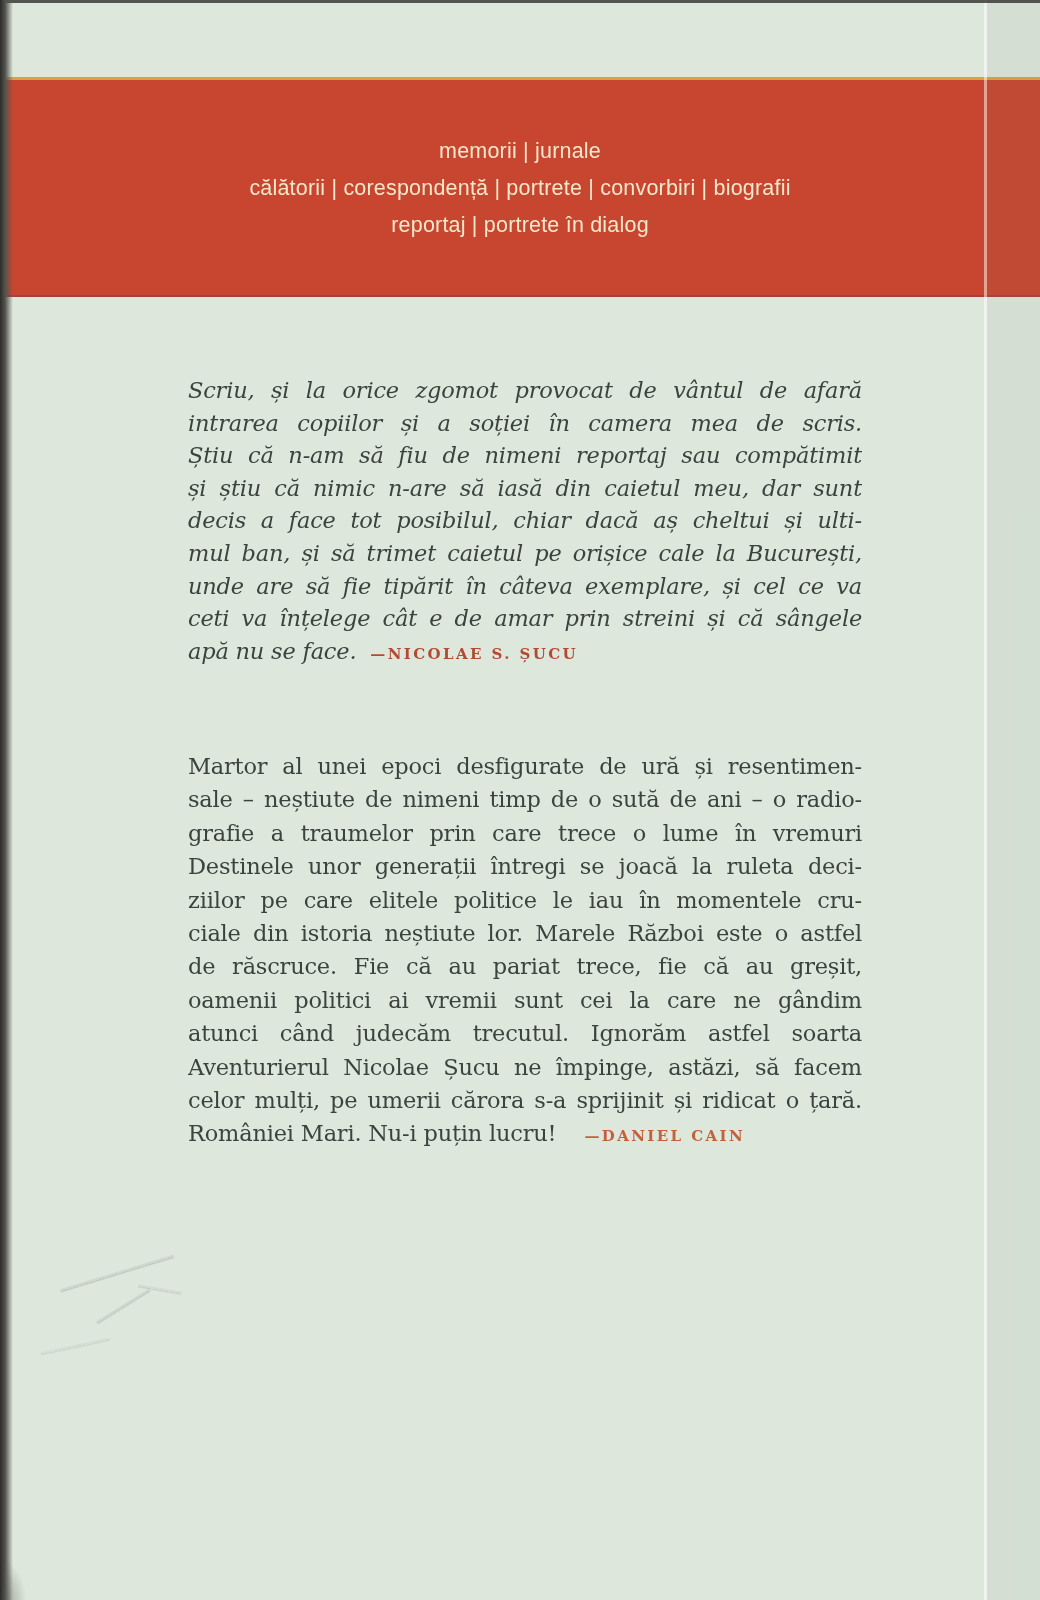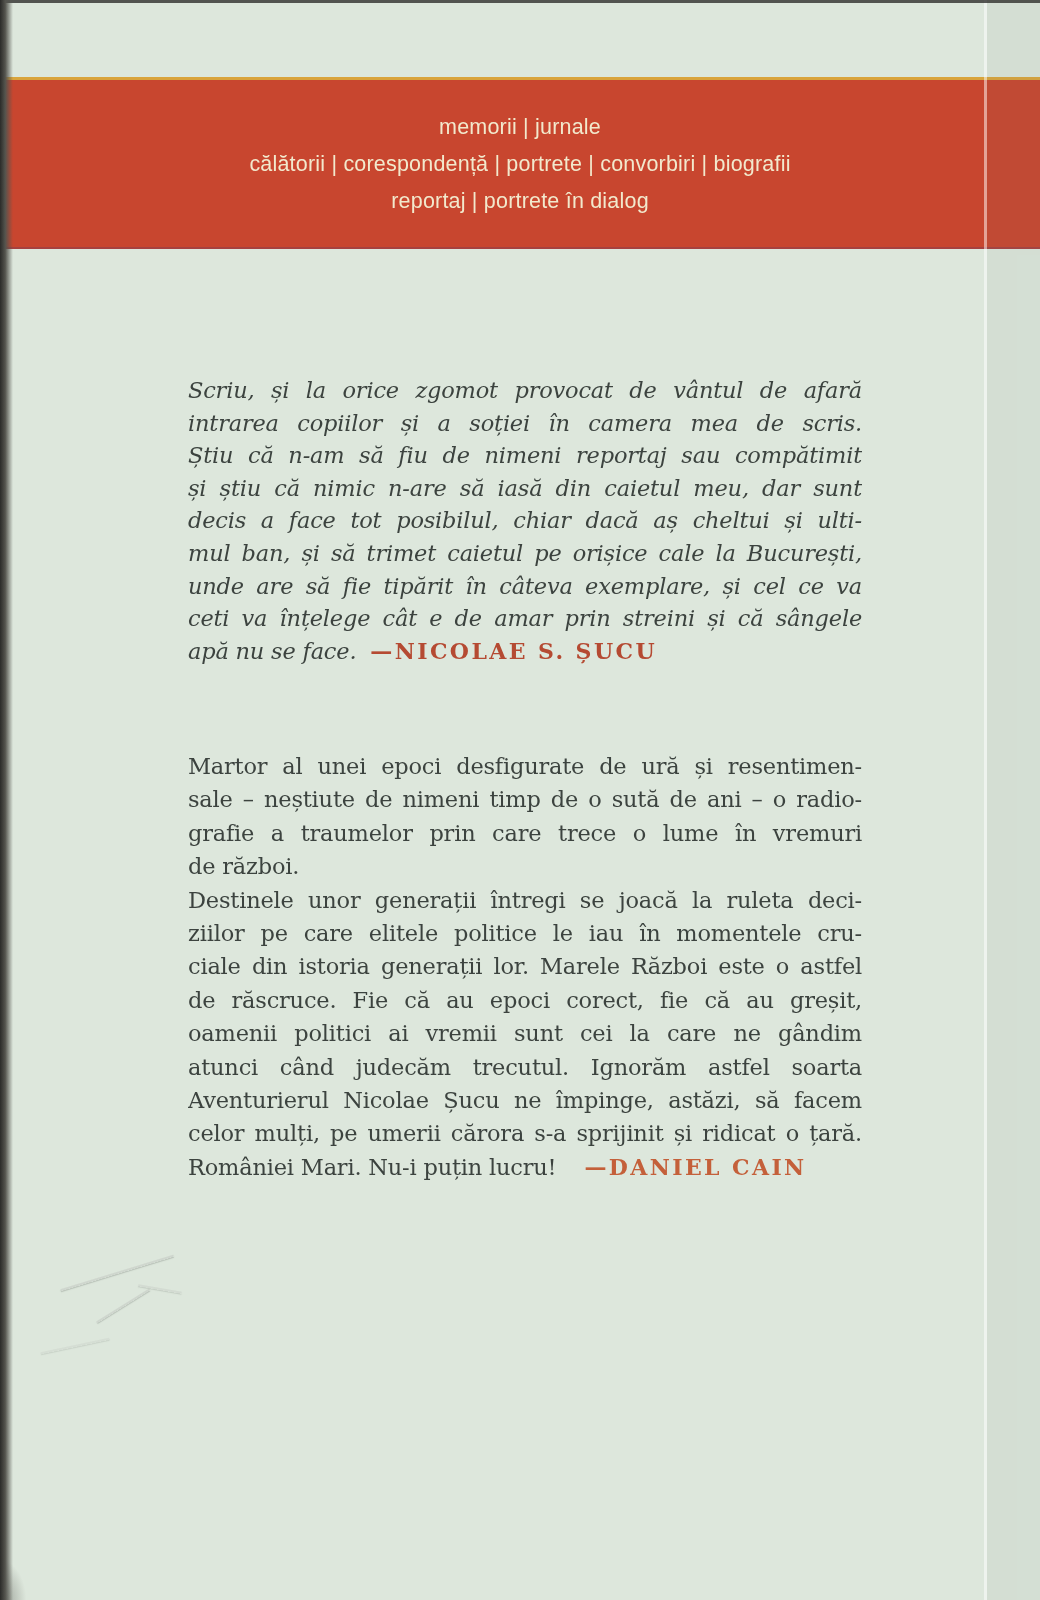--- a/index.html
+++ b/index.html
@@ -28,21 +28,21 @@
     z-index:5; }
   .scuff { position:absolute; height:2px; background:rgba(205,213,204,0.95);
     box-shadow:0 1px 1px rgba(120,130,120,0.35); z-index:2; }
   .scuff.s1 { left:58px;  top:1272px; width:118px; transform:rotate(-17deg); }
   .scuff.s2 { left:92px;  top:1305px; width:62px;  transform:rotate(-32deg); }
   .scuff.s3 { left:138px; top:1288px; width:44px;  transform:rotate(10deg); opacity:.7; }
   .scuff.s4 { left:40px;  top:1345px; width:70px;  transform:rotate(-12deg); opacity:.55; }
 
   
   .banner {
-    position:absolute; left:0; top:77px; width:1040px; height:172px;
+    position:absolute; left:0; top:77px; width:1040px; height:220px;
     background:var(--banner-background, #c8462f);
     border-top:3px solid var(--banner-top-line, #d9a43c);
     box-sizing:border-box;
     display:flex; flex-direction:column; justify-content:center; align-items:center;
     z-index:1;
   }
   .banner::after { content:""; position:absolute; left:0; bottom:0; width:100%; height:2px;
     background:rgba(125,60,85,0.45); }
   .banner-line {
     font-family:"Liberation Sans", sans-serif;
@@ -56,21 +56,21 @@
     color:var(--body-text, #3c433f); }
   .quote-block { top:374px; font-style:italic; font-size:22.5px; line-height:32.6px;
     letter-spacing:-0.2px; }
   .review-block { top:750px; font-style:normal; font-size:22.5px; line-height:33.4px;
     letter-spacing:-0.2px; }
   .tline { text-align:justify; text-align-last:justify; max-height:34px; overflow:hidden;
     white-space:normal; }
   .lastline { text-align:left; text-align-last:left; white-space:nowrap; }
   .attr {
     font-style:normal; font-weight:bold;
-    font-size:22px; letter-spacing:2.4px; white-space:nowrap;
+    font-size:15px; letter-spacing:2.4px; white-space:nowrap;
   }
   .quote-attr  { color:var(--quote-attribution, #b54a32); margin-left:14px; }
   .review-attr { color:var(--review-attribution, #c4603a); margin-left:28px; }
 </style>
 </head>
 <body>
 
 <div class="cover">
 
   <div class="banner">
@@ -95,28 +95,27 @@
     </div>
   </div>
 
   <div class="textcol review-block">
     <div>
       <div>
           <div class="tline">Martor al unei epoci desfigurate de ură și resentimen-</div>
           <div class="tline">sale – neștiute de nimeni timp de o sută de ani – o radio-</div>
           <div class="tline">grafie a traumelor prin care trece o lume în vremuri</div>
         </div>
-      <div class="tline lastline">de război.</div>
     </div>
     <div>
       <div>
           <div class="tline">Destinele unor generații întregi se joacă la ruleta deci-</div>
           <div class="tline">ziilor pe care elitele politice le iau în momentele cru-</div>
-          <div class="tline">ciale din istoria generații lor. Marele Război este o astfel</div>
-          <div class="tline">de răscruce. Fie că au epoci corect, fie că au greșit,</div>
+          <div class="tline">ciale din istoria neștiute lor. Marele Război este o astfel</div>
+          <div class="tline">de răscruce. Fie că au pariat trece, fie că au greșit,</div>
           <div class="tline">oamenii politici ai vremii sunt cei la care ne gândim</div>
           <div class="tline">atunci când judecăm trecutul. Ignorăm astfel soarta</div>
           <div class="tline">Aventurierul Nicolae Șucu ne împinge, astăzi, să facem</div>
           <div class="tline">celor mulți, pe umerii cărora s-a sprijinit și ridicat o țară.</div>
         </div>
       <div class="tline lastline">
         <span>României Mari. Nu-i puțin lucru!</span><span class="attr review-attr">—DANIEL CAIN</span>
       </div>
     </div>
   </div>

